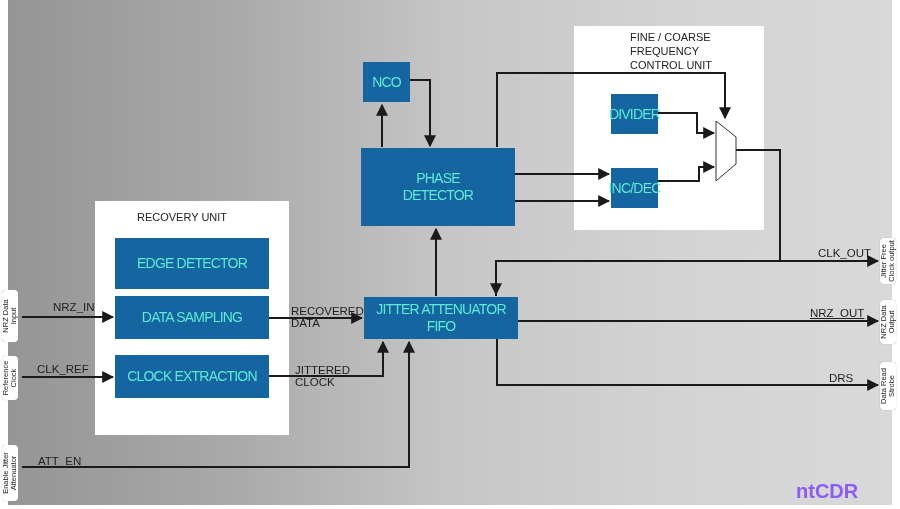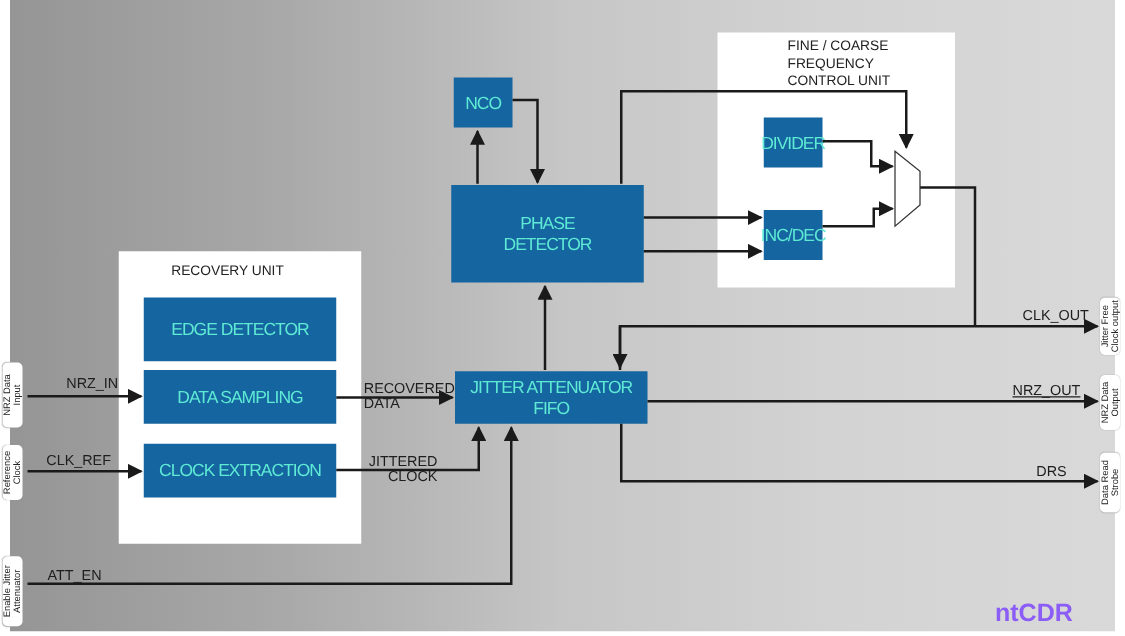--- a/index.html
+++ b/index.html
@@ -92,21 +92,21 @@
     <path d="M716,121 L736,137 L736,164 L716,181 Z" fill="#ffffff" stroke="#333" stroke-width="1"></path>
   </svg>
 
   <div class="sig" style="left:37px;top:301px;margin-left:16px;">NRZ_IN</div>
   <div class="sig" style="left:37px;top:363px;">CLK_REF</div>
   <div class="sig" style="left:38px;top:455px;">ATT_EN</div>
   <div class="sig" style="left:291px;top:305px;">
     <div>RECOVERED</div>
     <div>DATA</div>
   </div>
-  <div class="sig" style="left:295px;top:364px;text-align:right;">
+  <div class="sig" style="left:295px;top:364px;">
     <div>JITTERED</div>
     <div>CLOCK</div>
   </div>
   <div class="sig" style="left:818px;top:247px;">CLK_OUT</div>
   <div class="sig" style="left:810px;top:307px;text-decoration:underline;">NRZ_OUT</div>
   <div class="sig" style="left:829px;top:372px;">DRS</div>
 
   <div class="port" style="left:2px;top:290px;height:52px;">
       <span>NRZ Data
 Input</span>

